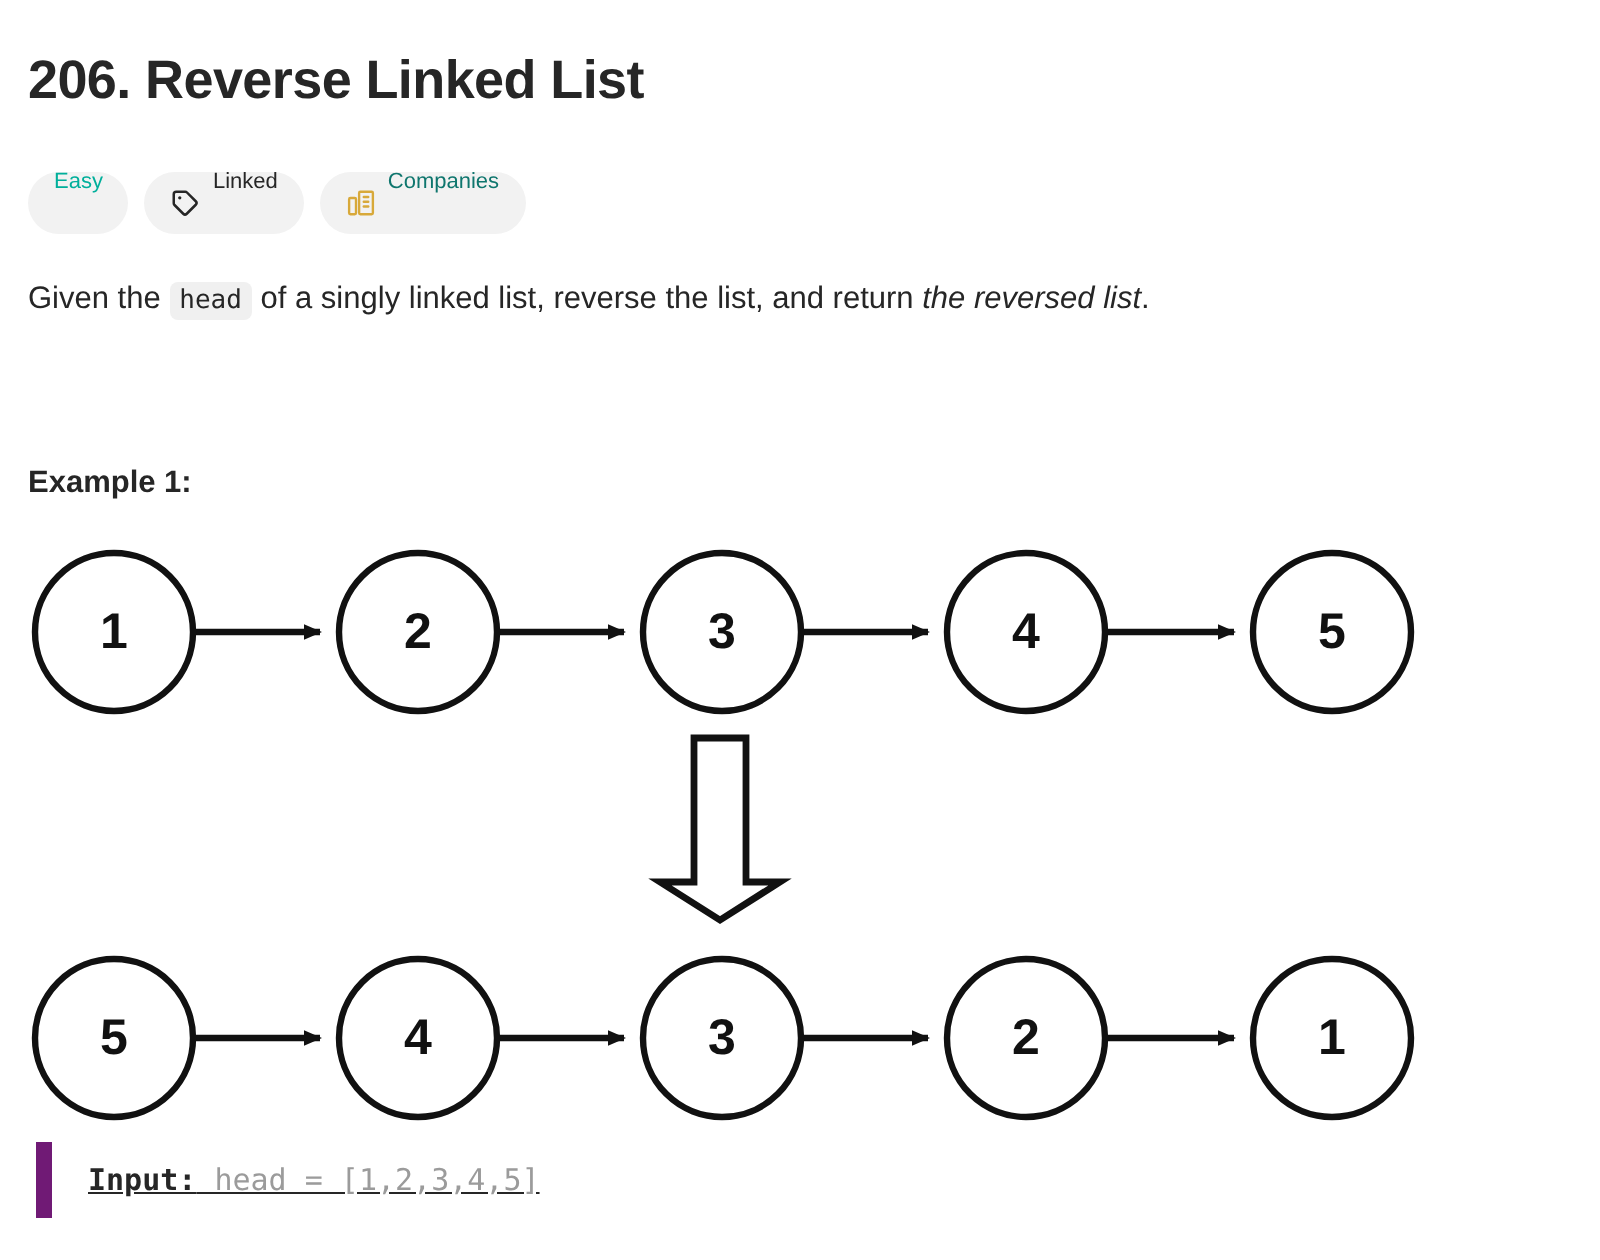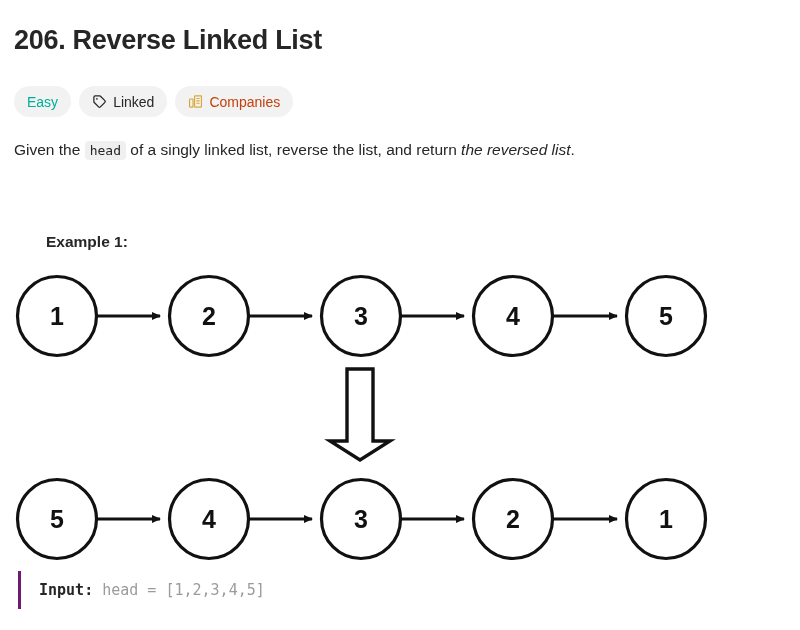--- a/index.html
+++ b/index.html
@@ -40,35 +40,34 @@
   .badges {
     position: absolute;
     left: 14px;
     top: 75px;
     display: flex;
     align-items: center;
     gap: 8px;
   }
   .badge {
     display: flex;
-    align-items: center;
     gap: 6px;
     height: 31px;
     padding: 0 13px;
     border-radius: 21px;
     background: #f2f2f2;
-    font-size: 14px;
+    font-size: 11px;
     line-height: 1;
     box-sizing: border-box;
     cursor: pointer;
     user-select: none;
   }
   .badge-easy { color: #00af9b; }
   .badge-topics { color: #262626; }
-  .badge-companies { color: #c2410c; }
+  .badge-companies { color: #0f766e; }
   .badge .bico { display: flex; align-items: center; }
 
   
   .desc {
     position: absolute;
     left: 14px;
     top: 128px;
     font-size: 15.5px;
     line-height: 22px;
     color: #262626;
@@ -85,42 +84,42 @@
   .ital { font-style: italic; }
 
   
   .example-label {
     position: absolute;
     left: 14px;
     top: 222px;
     font-size: 15.5px;
     font-weight: bold;
     color: #262626;
-    margin-left: 32px;
   }
 
   
   .diagram {
     position: absolute;
     left: 0;
     top: 250px;
     width: 800px;
     height: 310px;
   }
   .diagram svg { display: block; }
 
   
   .codeblock {
     position: absolute;
     left: 18px;
     top: 560px;
     width: 770px;
-    border-left: 3px solid #701a75;
+    border-left: 8px solid #701a75;
     padding: 6px 0 6px 18px;
     box-sizing: border-box;
+    text-decoration: underline;
   }
   .codeline {
     font-family: "DejaVu Sans Mono", "Liberation Mono", monospace;
     font-size: 15px;
     line-height: 26px;
     color: #9b9b9b;
     white-space: pre;
   }
   .codeline .k {
     color: #262626;

